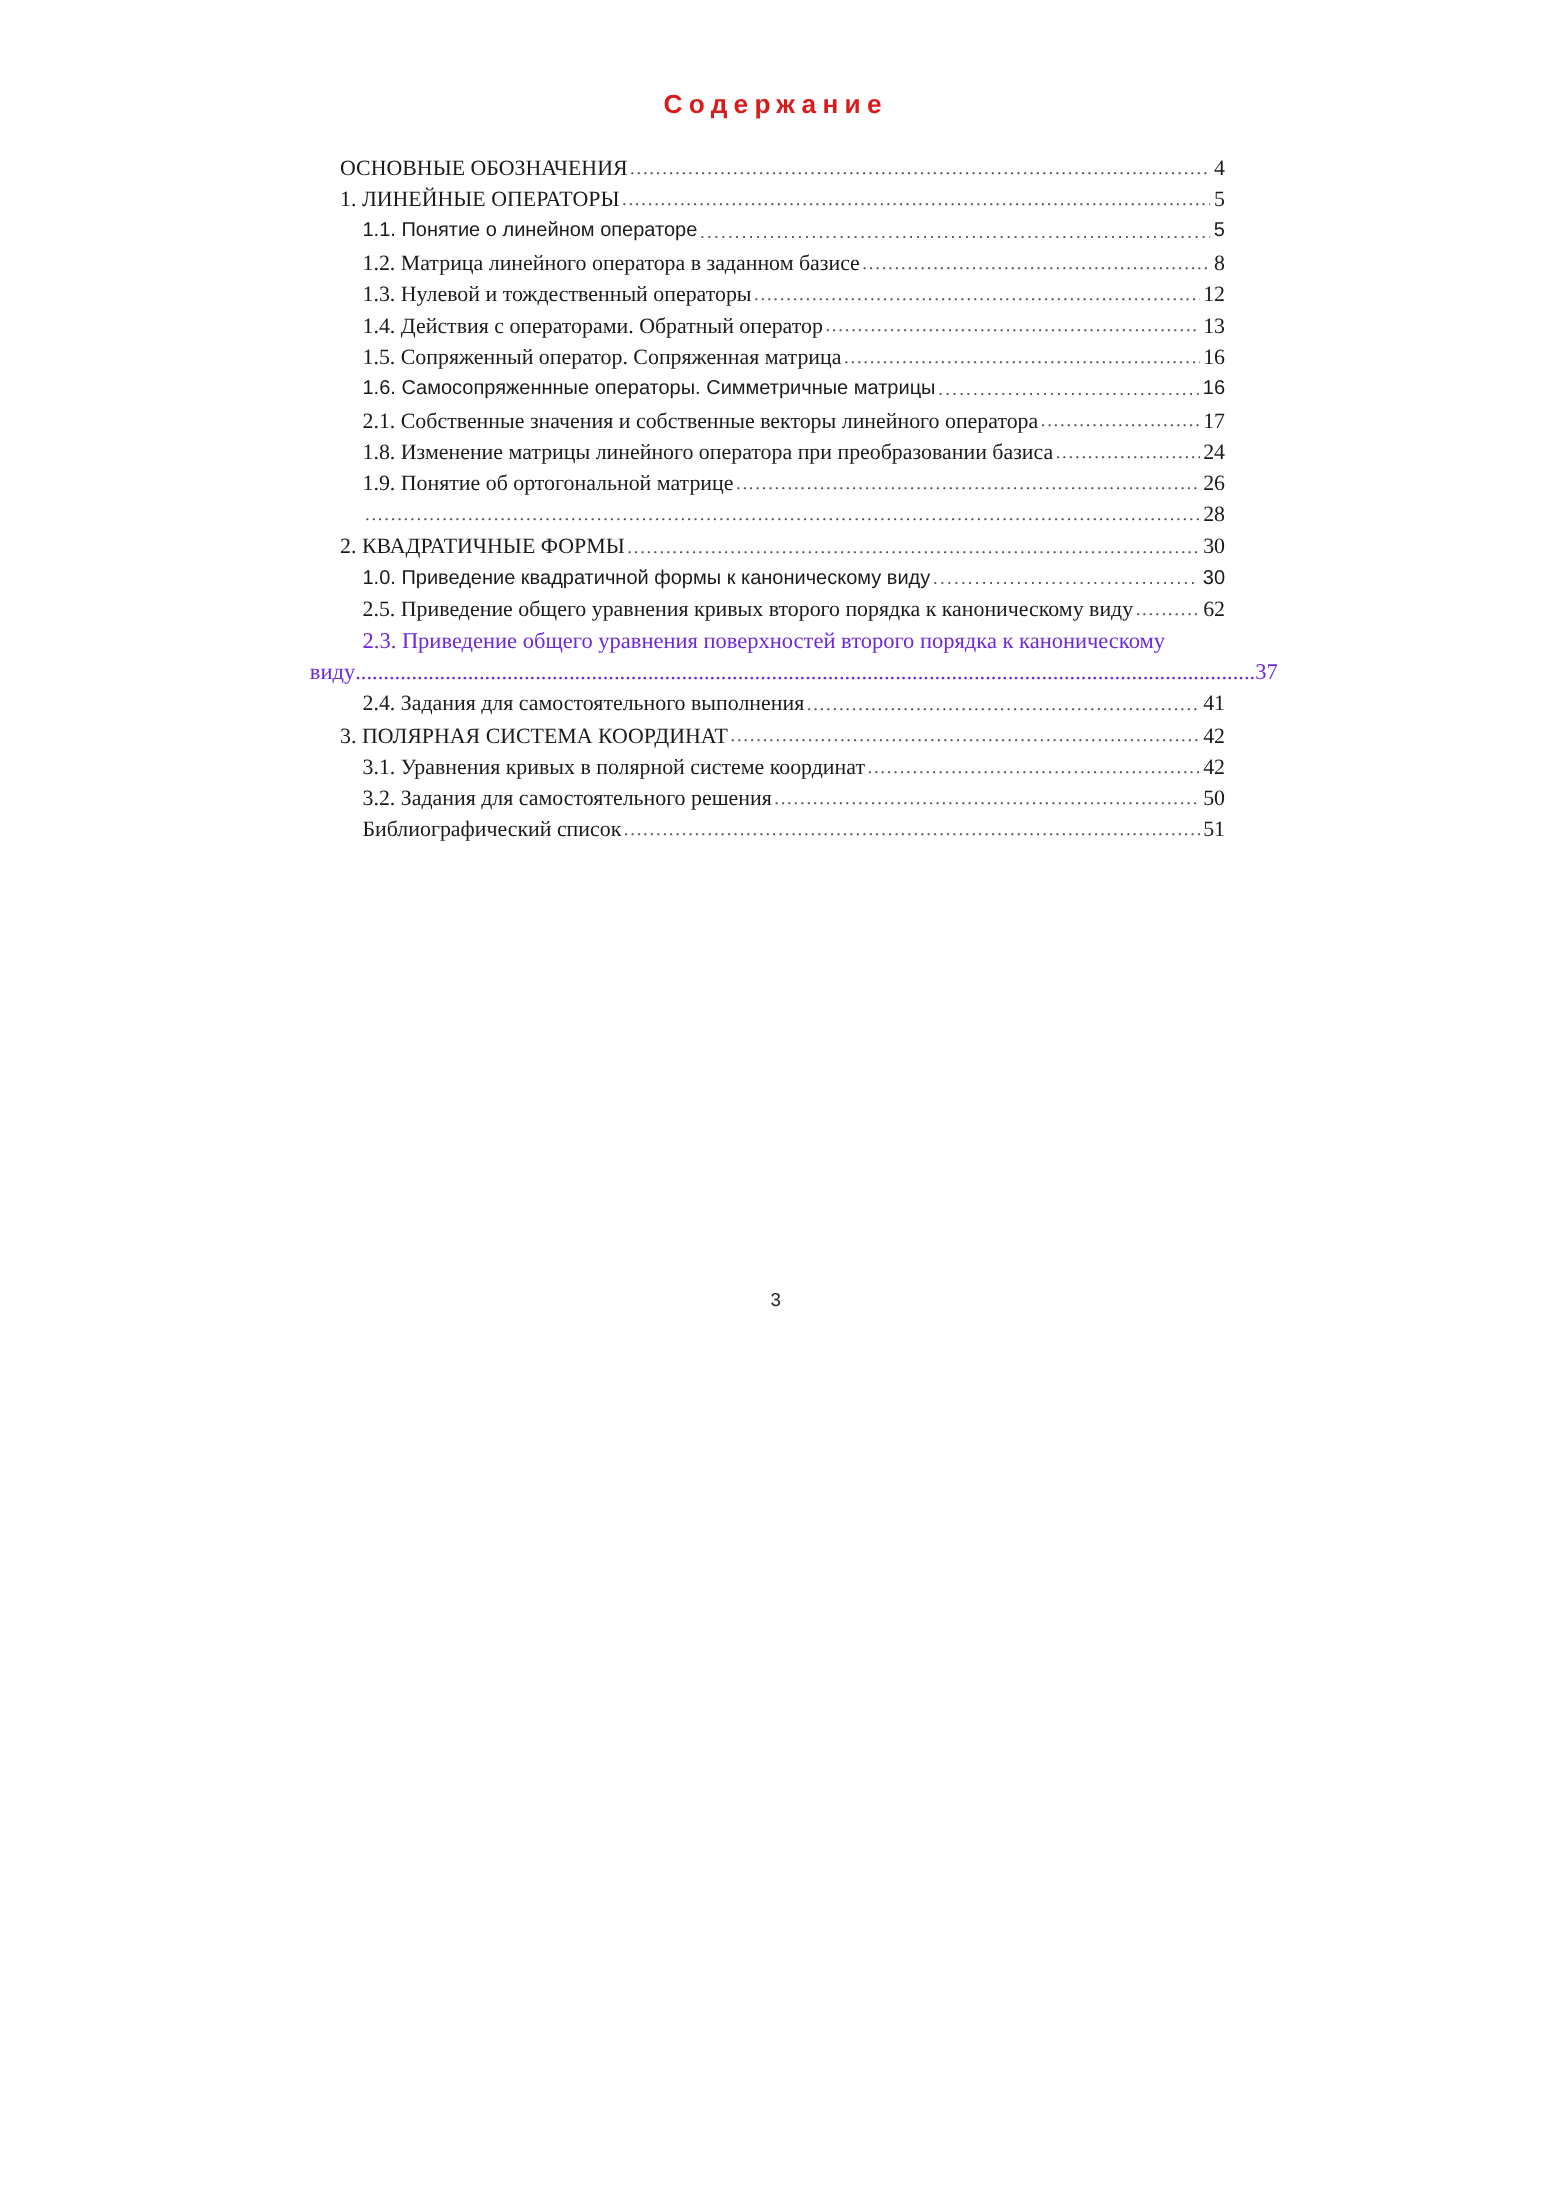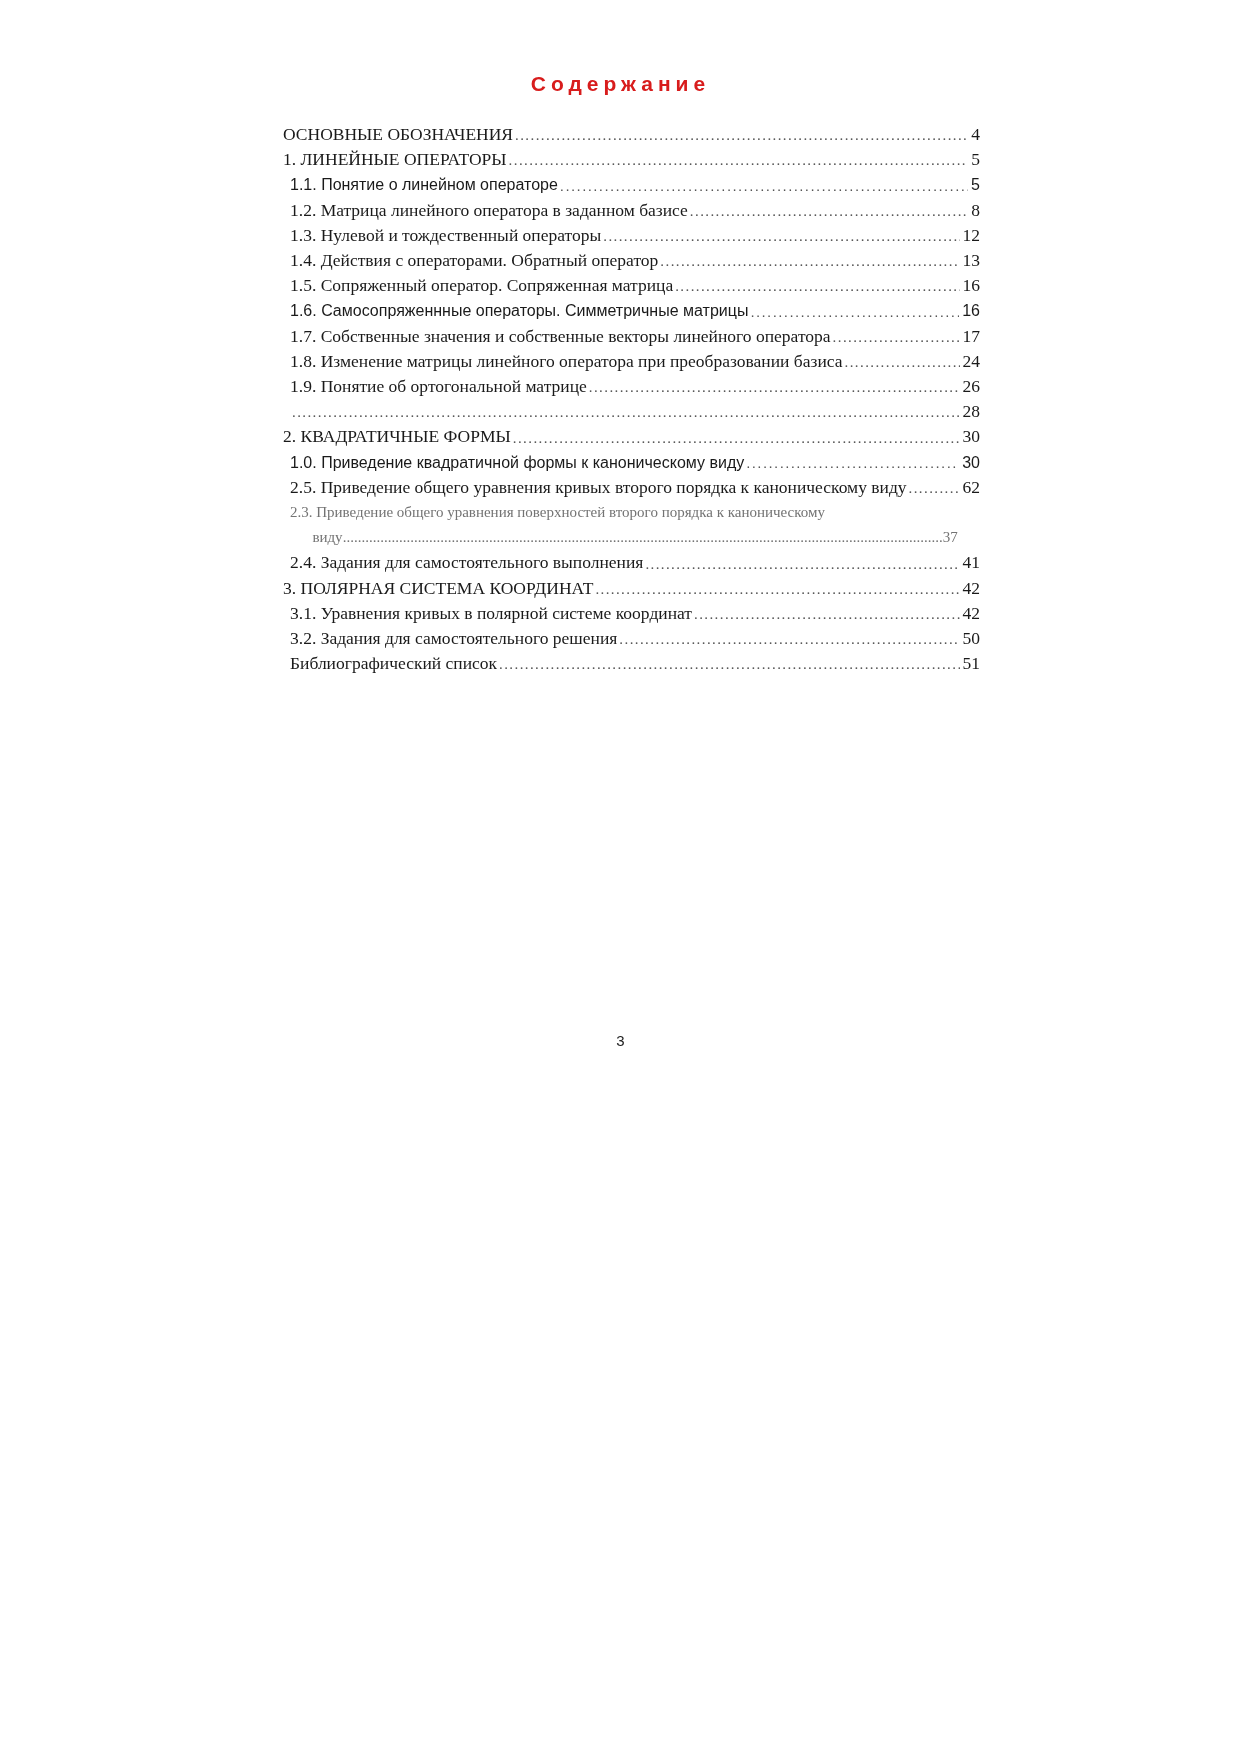--- a/index.html
+++ b/index.html
@@ -60,28 +60,28 @@
     line-height: 20px;
     position: relative;
     top: -2px;
   }
   .toc-entry .page-num {
     white-space: nowrap;
     text-align: right;
     padding-left: 2px;
   }
   
-  .lvl0 { margin-left: 15px; }
+  .lvl0 { margin-left: 4px; }
   .lvl1 { margin-left: 22px; }
 
   
   .toc-entry-wrap {
-    font-size: 15px;
+    font-size: 18px;
     line-height: 25.2px;
-    color: #737373;
+    color: #6d28d9;
     margin-left: 22px;
   }
   .toc-entry-wrap .first-line {
     display: block;
     white-space: nowrap;
   }
   .toc-entry-wrap .second-line {
     display: flex;
     align-items: flex-end;
     white-space: nowrap;
@@ -144,21 +144,21 @@
         <span class="label">1.5. Сопряженный оператор. Сопряженная матрица</span>
         <span class="dots">................................................................................................................................................................</span>
         <span class="page-num">16</span>
       </div>
       <div class="toc-entry lvl1 sans">
         <span class="label">1.6. Самосопряженнные операторы. Симметричные матрицы</span>
         <span class="dots">................................................................................................................................................................</span>
         <span class="page-num">16</span>
       </div>
       <div class="toc-entry lvl1">
-        <span class="label">1.7. Собственные значения и собственные векторы линейного оператора</span>
+        <span class="label">2.1. Собственные значения и собственные векторы линейного оператора</span>
         <span class="dots">................................................................................................................................................................</span>
         <span class="page-num">17</span>
       </div>
       <div class="toc-entry lvl1">
         <span class="label">1.8. Изменение матрицы линейного оператора при преобразовании базиса</span>
         <span class="dots">................................................................................................................................................................</span>
         <span class="page-num">24</span>
       </div>
       <div class="toc-entry lvl1">
         <span class="label">1.9. Понятие об ортогональной матрице</span>

